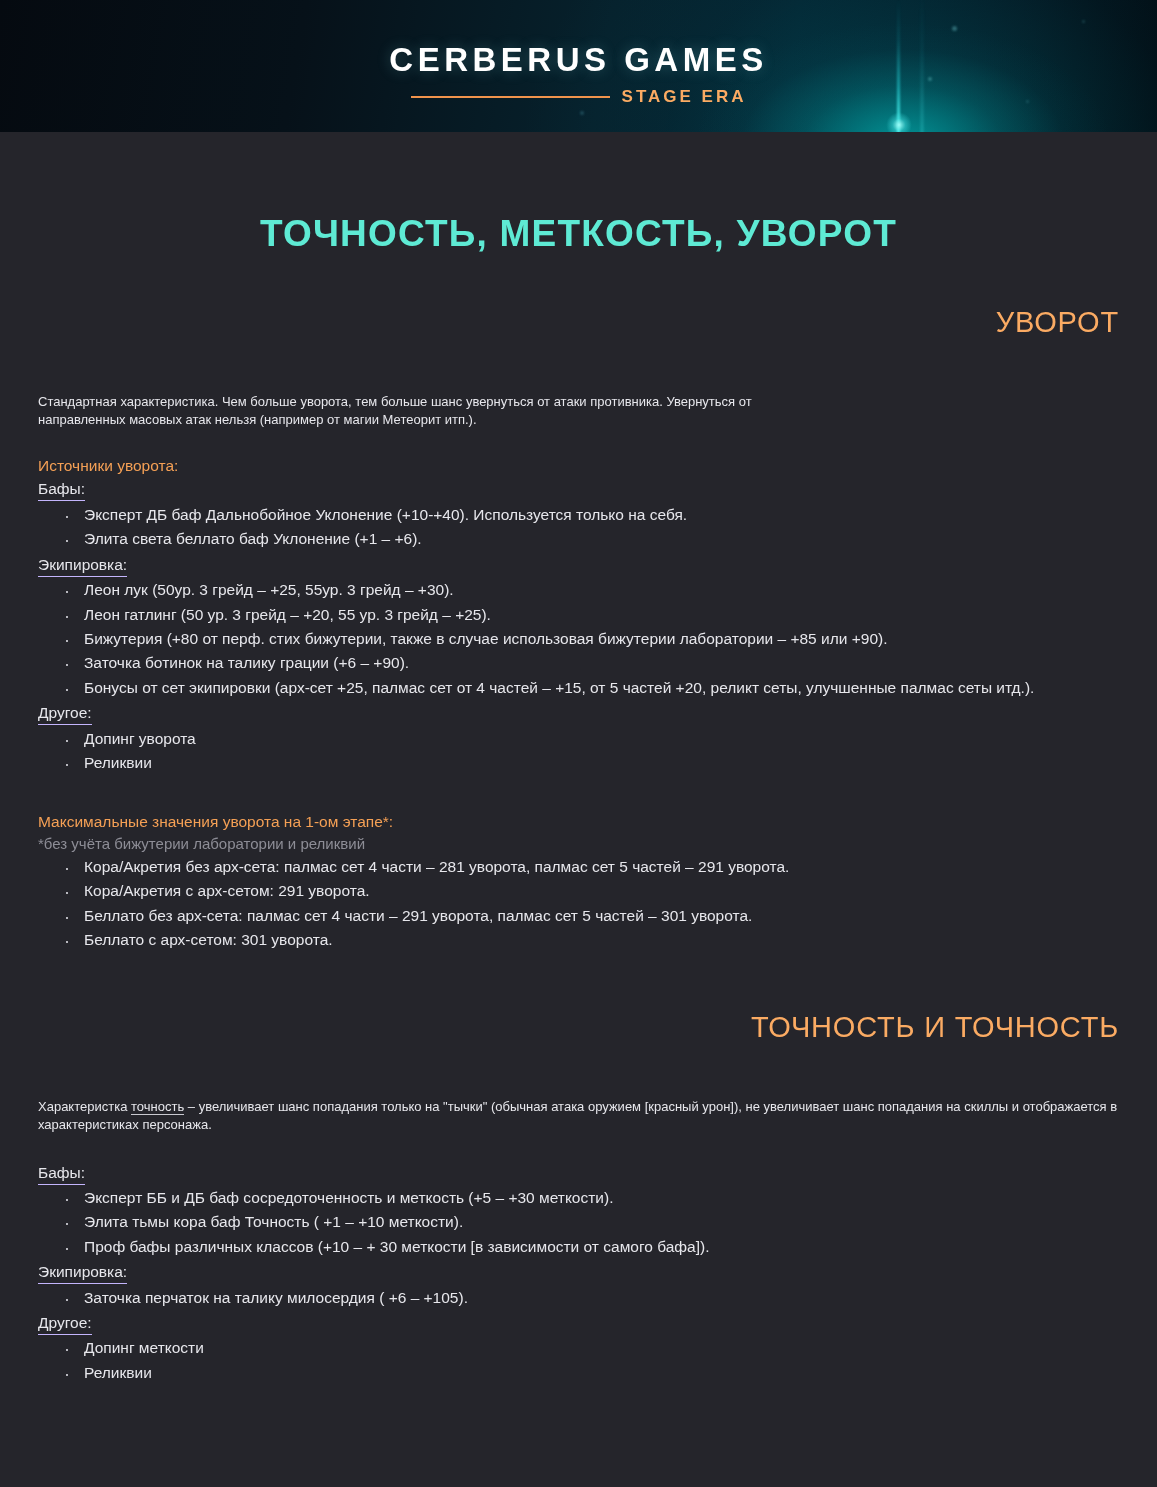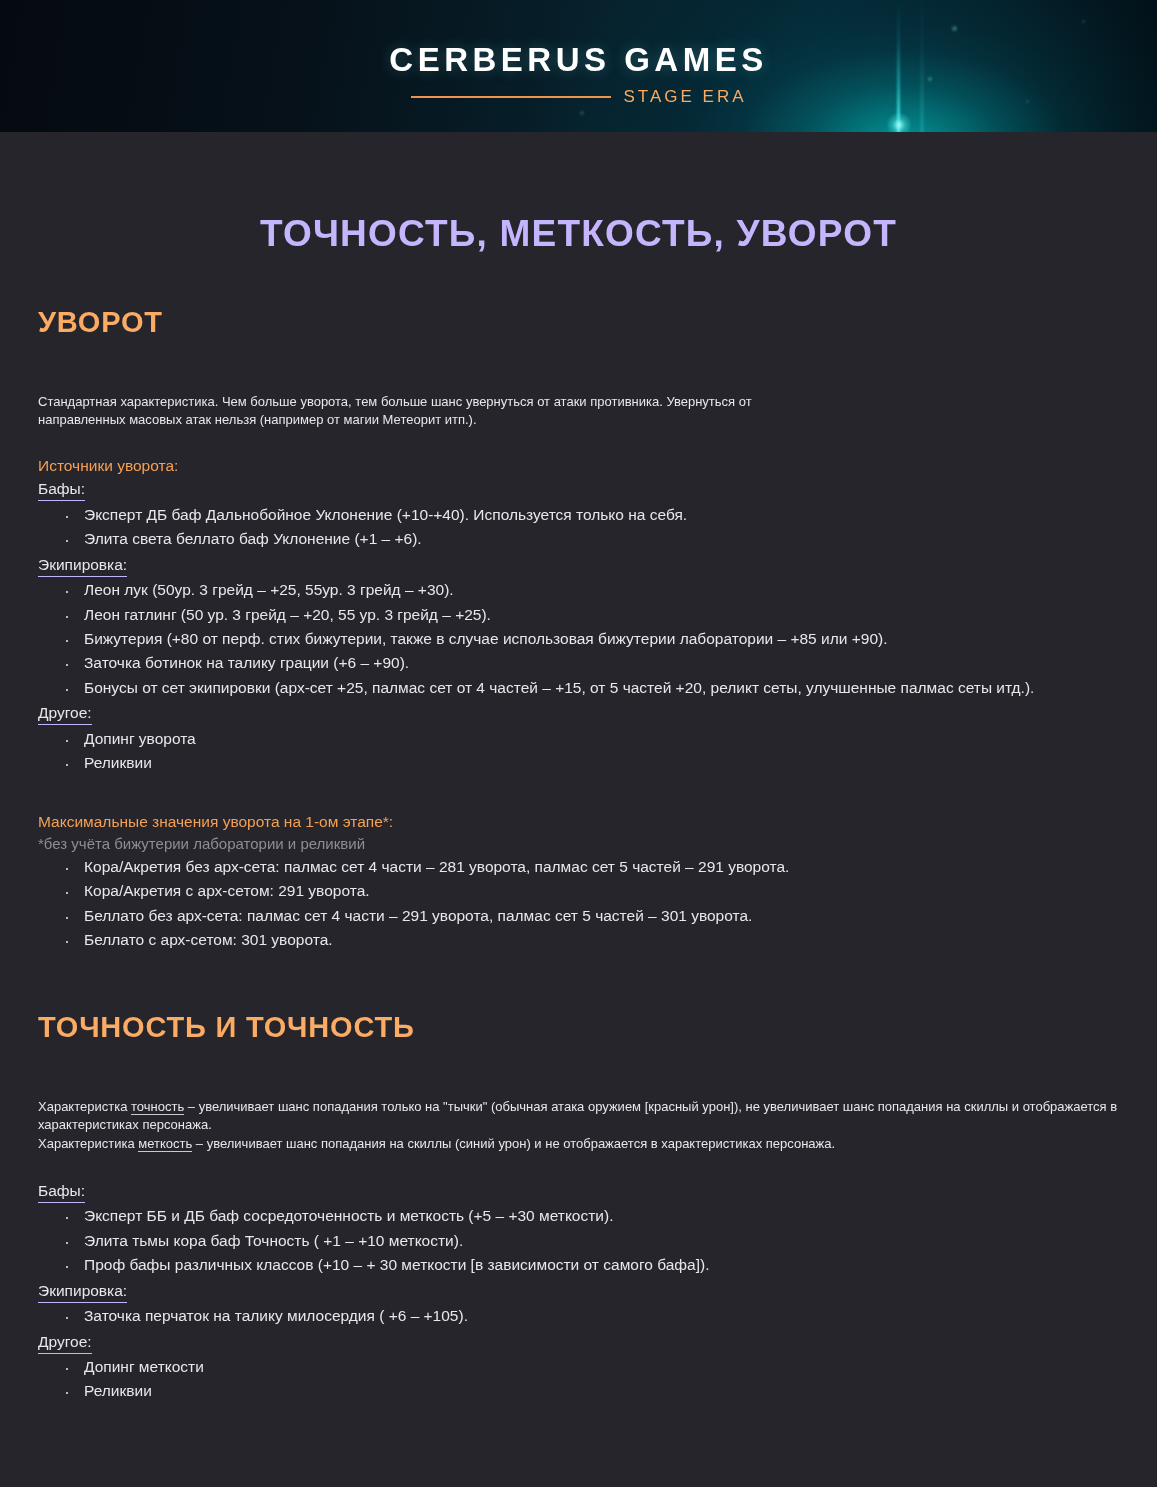--- a/index.html
+++ b/index.html
@@ -88,46 +88,46 @@
   }
   .logo-rule {
     flex: 1;
     height: 2px;
     background: #f0934c;
     margin-right: 12px;
   }
   .logo-sub {
     color: #fbab63;
     font-size: 17px;
-    font-weight: normal;
+    font-weight: bold;
     letter-spacing: 3px;
     line-height: 1;
     white-space: nowrap;
   }
 
   
   .page {
     padding: 0 38px 60px 38px;
   }
   h1.doc-title {
-    color: #c4b5fd;
+    color: #5eead4;
     font-size: 37px;
     font-weight: bold;
     letter-spacing: 1.2px;
     text-align: center;
     margin: 0;
     padding: 82px 0 0 0;
     line-height: 1.1;
   }
   h2.section-title {
     color: #fbab63;
     font-size: 29px;
-    font-weight: bold;
+    font-weight: normal;
     letter-spacing: 0.8px;
-    text-align: left;
+    text-align: right;
     margin: 0;
     padding: 52px 0 0 0;
     line-height: 1.1;
   }
   h2.section-title.spaced-top {
     padding-top: 58px;
   }
 
   .body-block {
     padding-top: 54px;
@@ -260,21 +260,20 @@
       <li>Кора/Акретия с арх-сетом: 291 уворота.</li>
       <li>Беллато без арх-сета: палмас сет 4 части – 291 уворота, палмас сет 5 частей – 301 уворота.</li>
       <li>Беллато с арх-сетом: 301 уворота.</li>
     </ul>
   </div>
 
   <h2 class="section-title spaced-top">ТОЧНОСТЬ И ТОЧНОСТЬ</h2>
 
   <div class="body-block">
     <p class="para"><span>Характеристка </span><u class="uline">точность</u><span> – увеличивает шанс попадания только на "тычки" (обычная атака оружием [красный урон]), не увеличивает шанс попадания на скиллы и отображается в характеристиках персонажа.</span></p>
-    <p class="para"><span>Характеристика </span><u class="uline">меткость</u><span> – увеличивает шанс попадания на скиллы (синий урон) и не отображается в характеристиках персонажа.</span></p>
 
     <div class="gap-md"></div>
 
     <p class="sub-heading-wrap"><span class="sub-heading">Бафы:</span></p>
     <ul class="bullets">
       <li>Эксперт ББ и ДБ баф сосредоточенность и меткость (+5 – +30 меткости).</li>
       <li>Элита тьмы кора баф Точность ( +1 – +10 меткости).</li>
       <li>Проф бафы различных классов (+10 – + 30 меткости [в зависимости от самого бафа]).</li>
     </ul>
 

